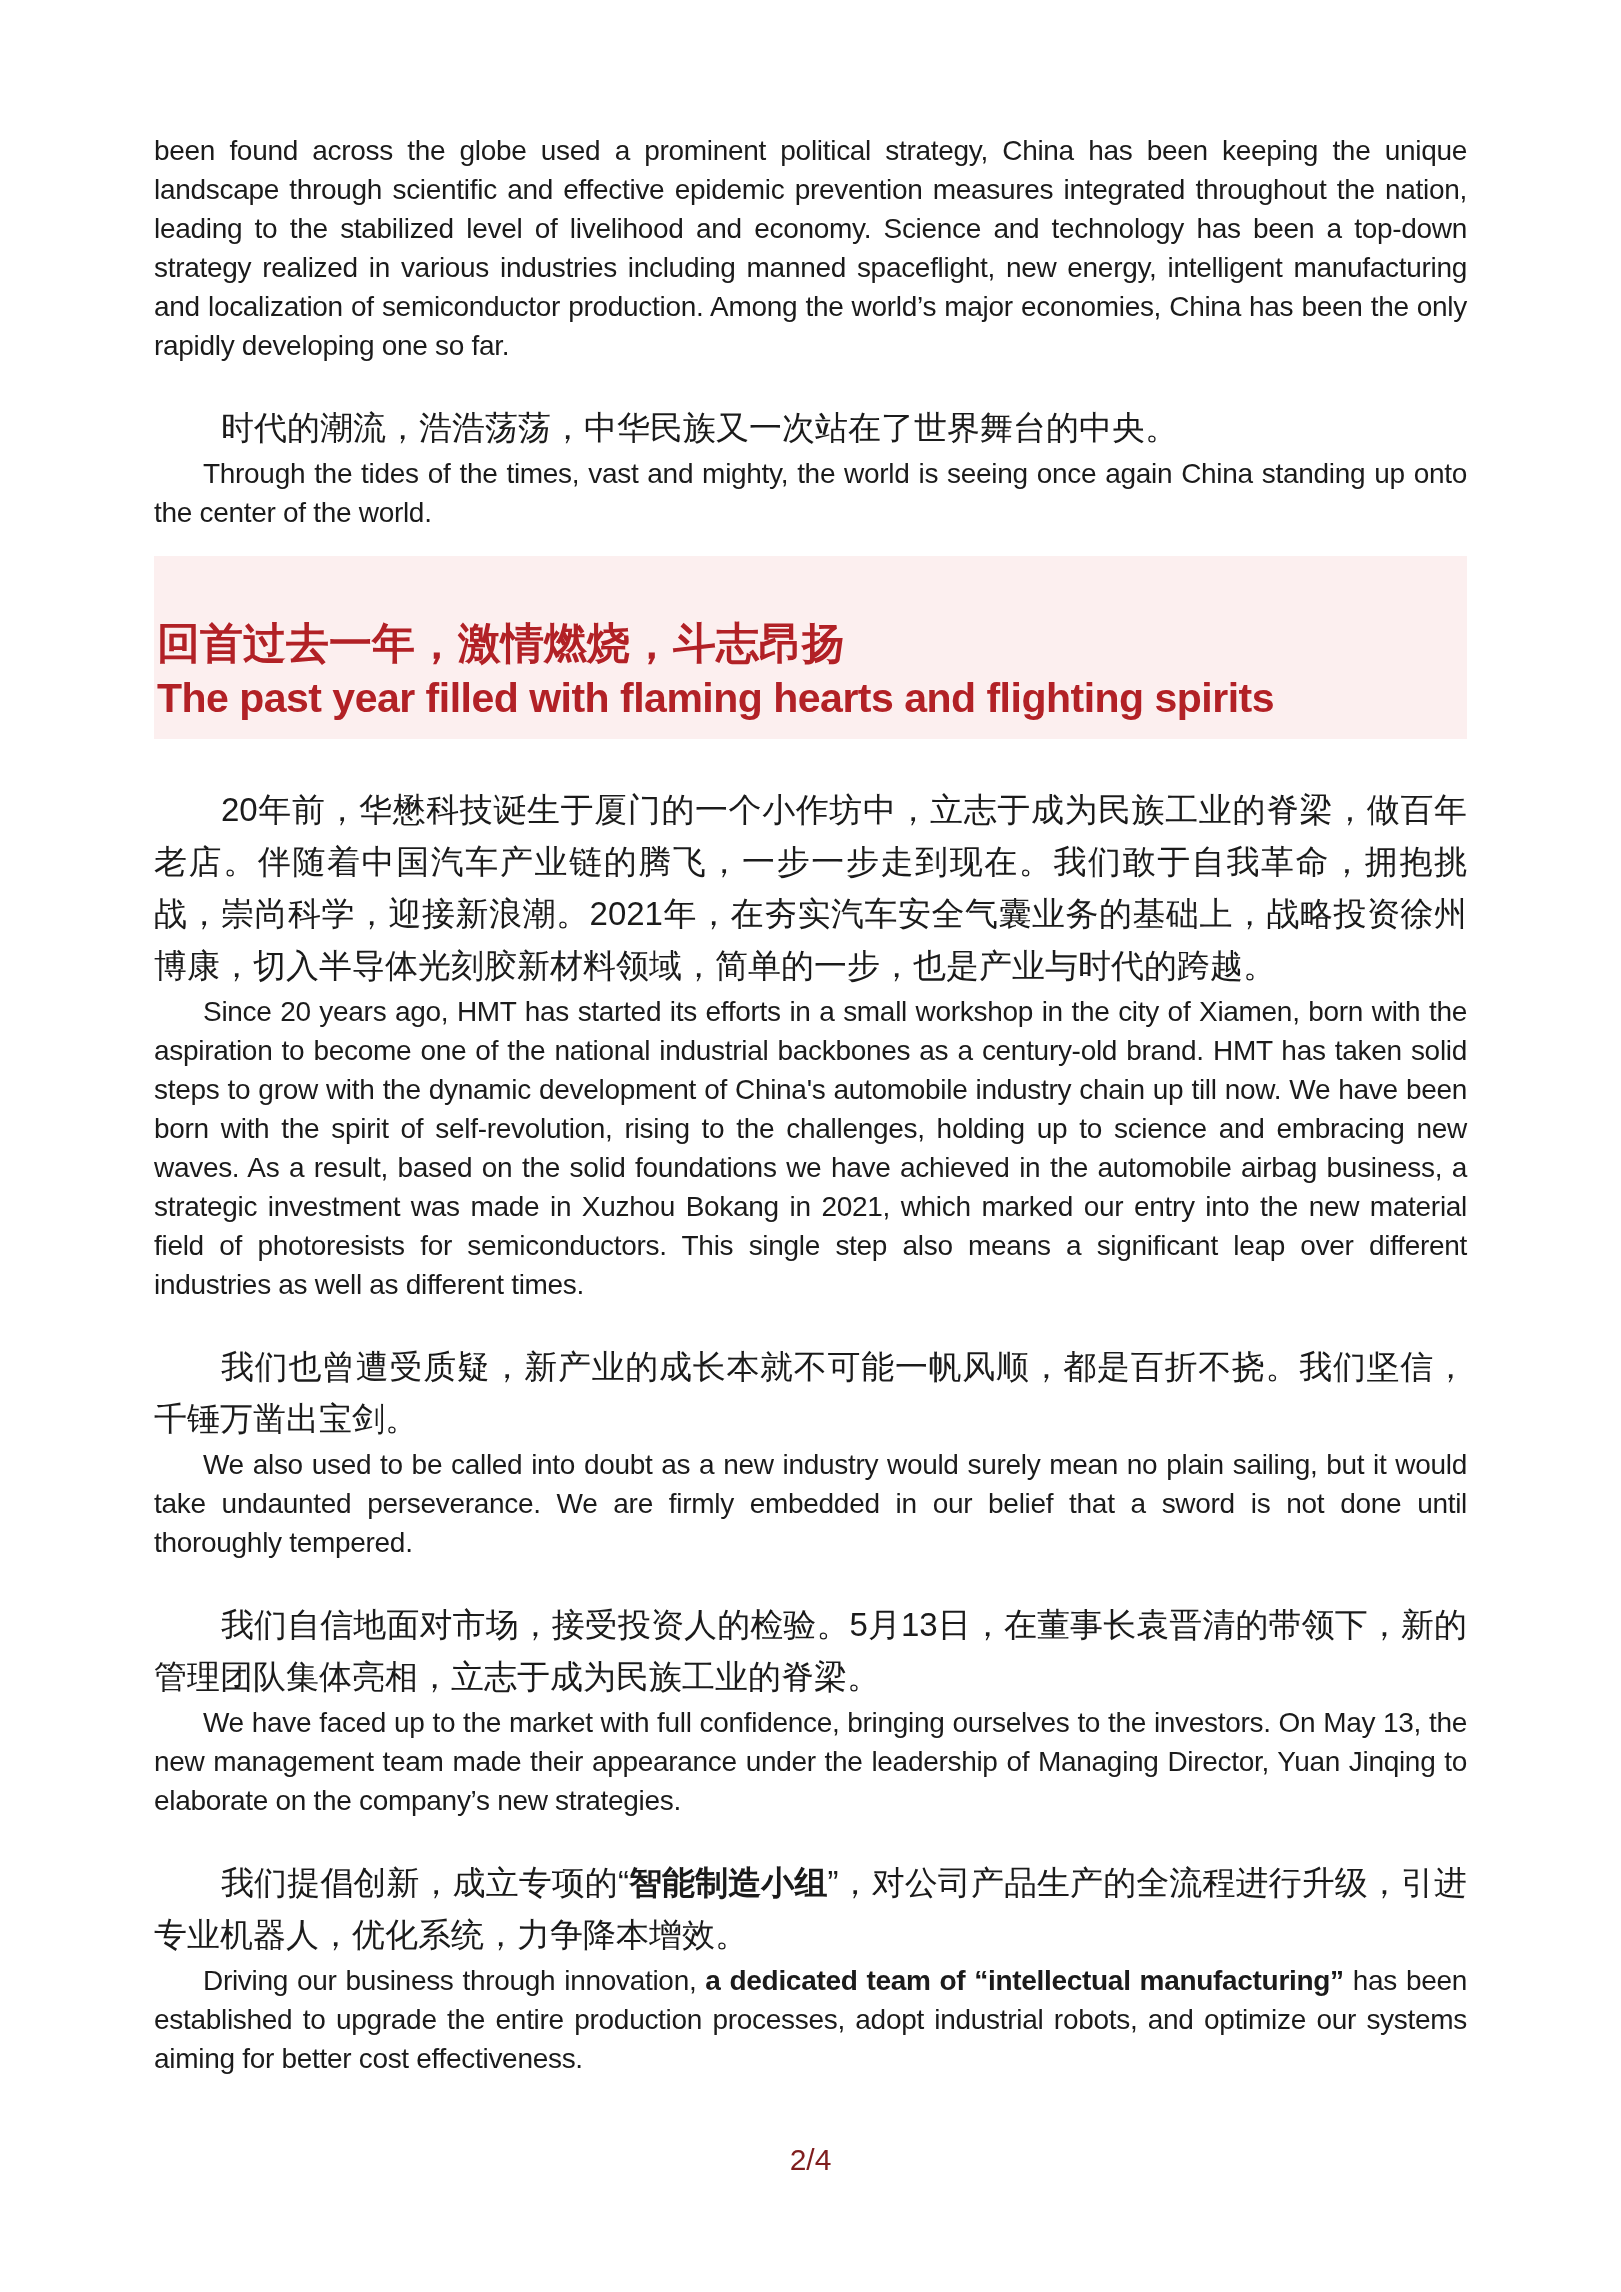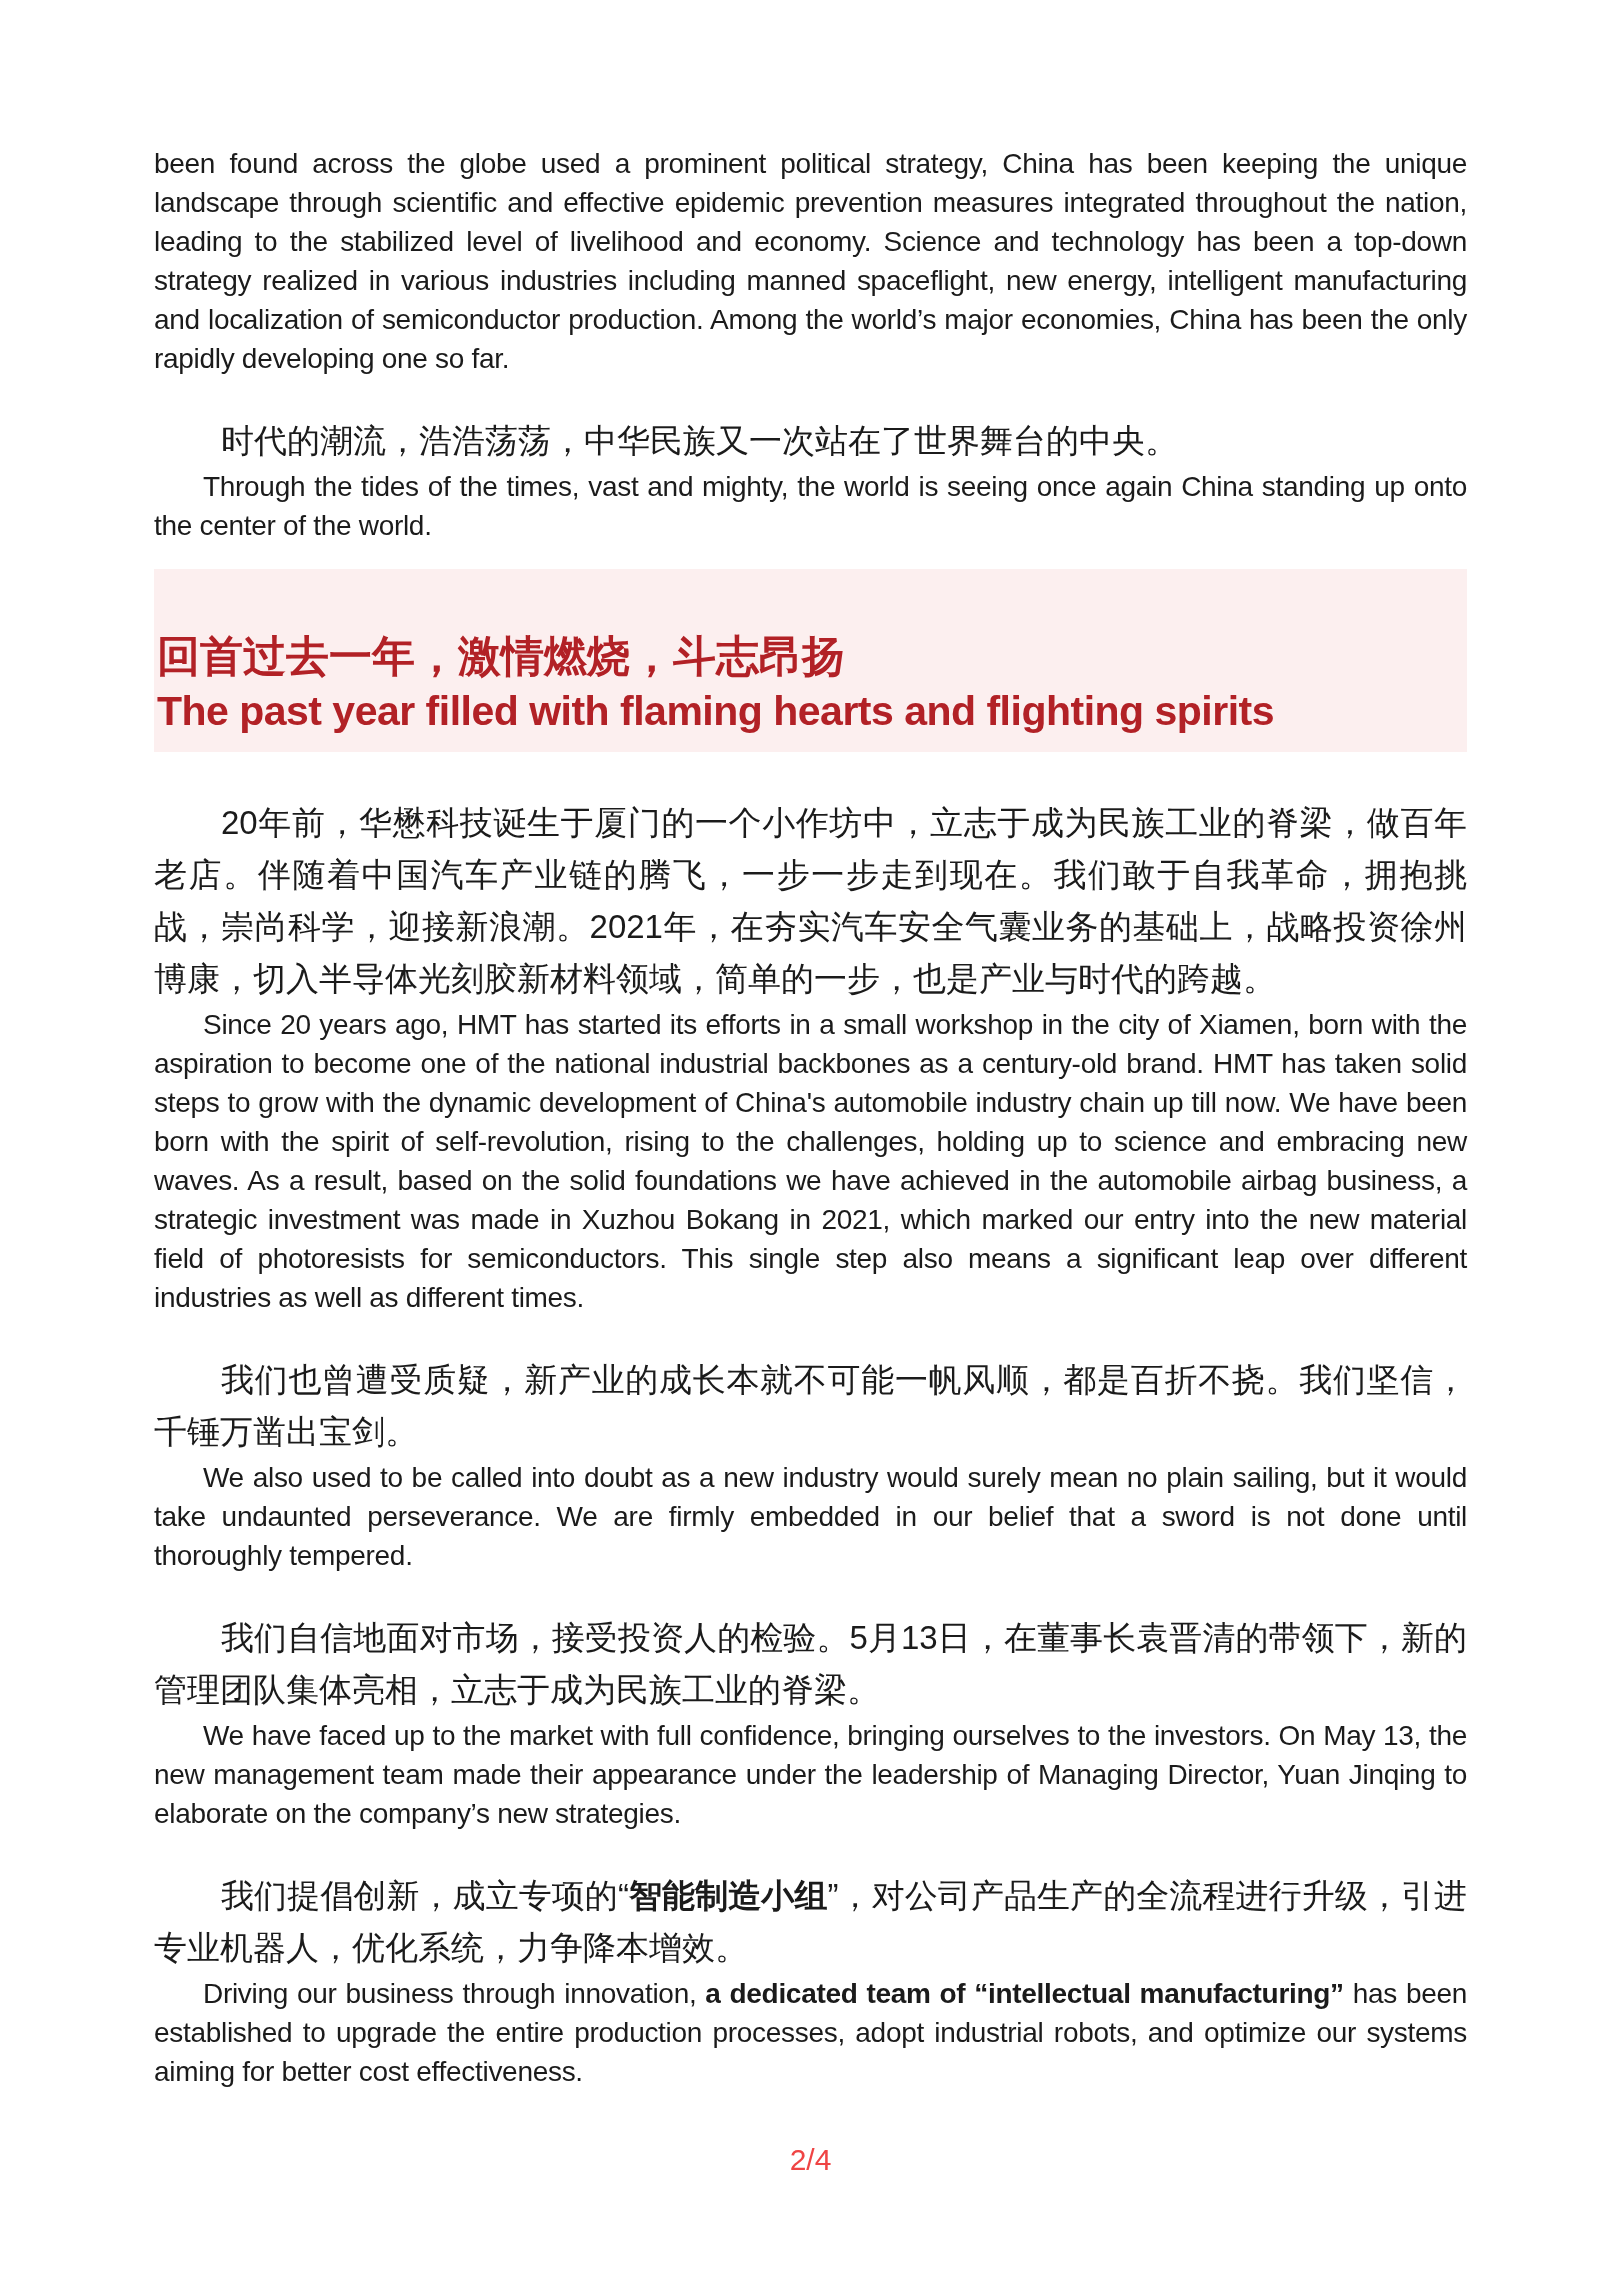--- a/index.html
+++ b/index.html
@@ -8,21 +8,21 @@
     width: 1621px;
     height: 2293px;
     background: #ffffff;
     font-family: "Liberation Sans", sans-serif;
     color: #1b1b1b;
     overflow: hidden;
   }
   .content {
     position: absolute;
     left: 154px;
-    top: 144px;
+    top: 131px;
     width: 1313px;
   }
   p { margin: 0; text-align: justify; }
   .p-en {
     font-size: 28px;
     line-height: 39px;
     letter-spacing: -0.3px;
   }
   .p-zh {
     font-size: 33px;
@@ -52,21 +52,21 @@
     letter-spacing: -0.5px;
   }
   .bold { font-weight: bold; }
   .footer {
     position: absolute;
     left: 0;
     bottom: 116px;
     width: 100%;
     text-align: center;
     font-size: 30px;
-    color: #ef4444;
+    color: #7f1d1d;
     margin-top: 44px;
   }
 </style>
 </head>
 <body>
 
 <div class="page">
   <div class="content">
 
     <p class="p-en">been found across the globe used a prominent political strategy, China has been keeping the unique landscape through scientific and effective epidemic prevention measures integrated throughout the nation, leading to the stabilized level of livelihood and economy. Science and technology has been a top-down strategy realized in various industries including manned spaceflight, new energy, intelligent manufacturing and localization of semiconductor production. Among the world’s major economies, China has been the only rapidly developing one so far.</p>

